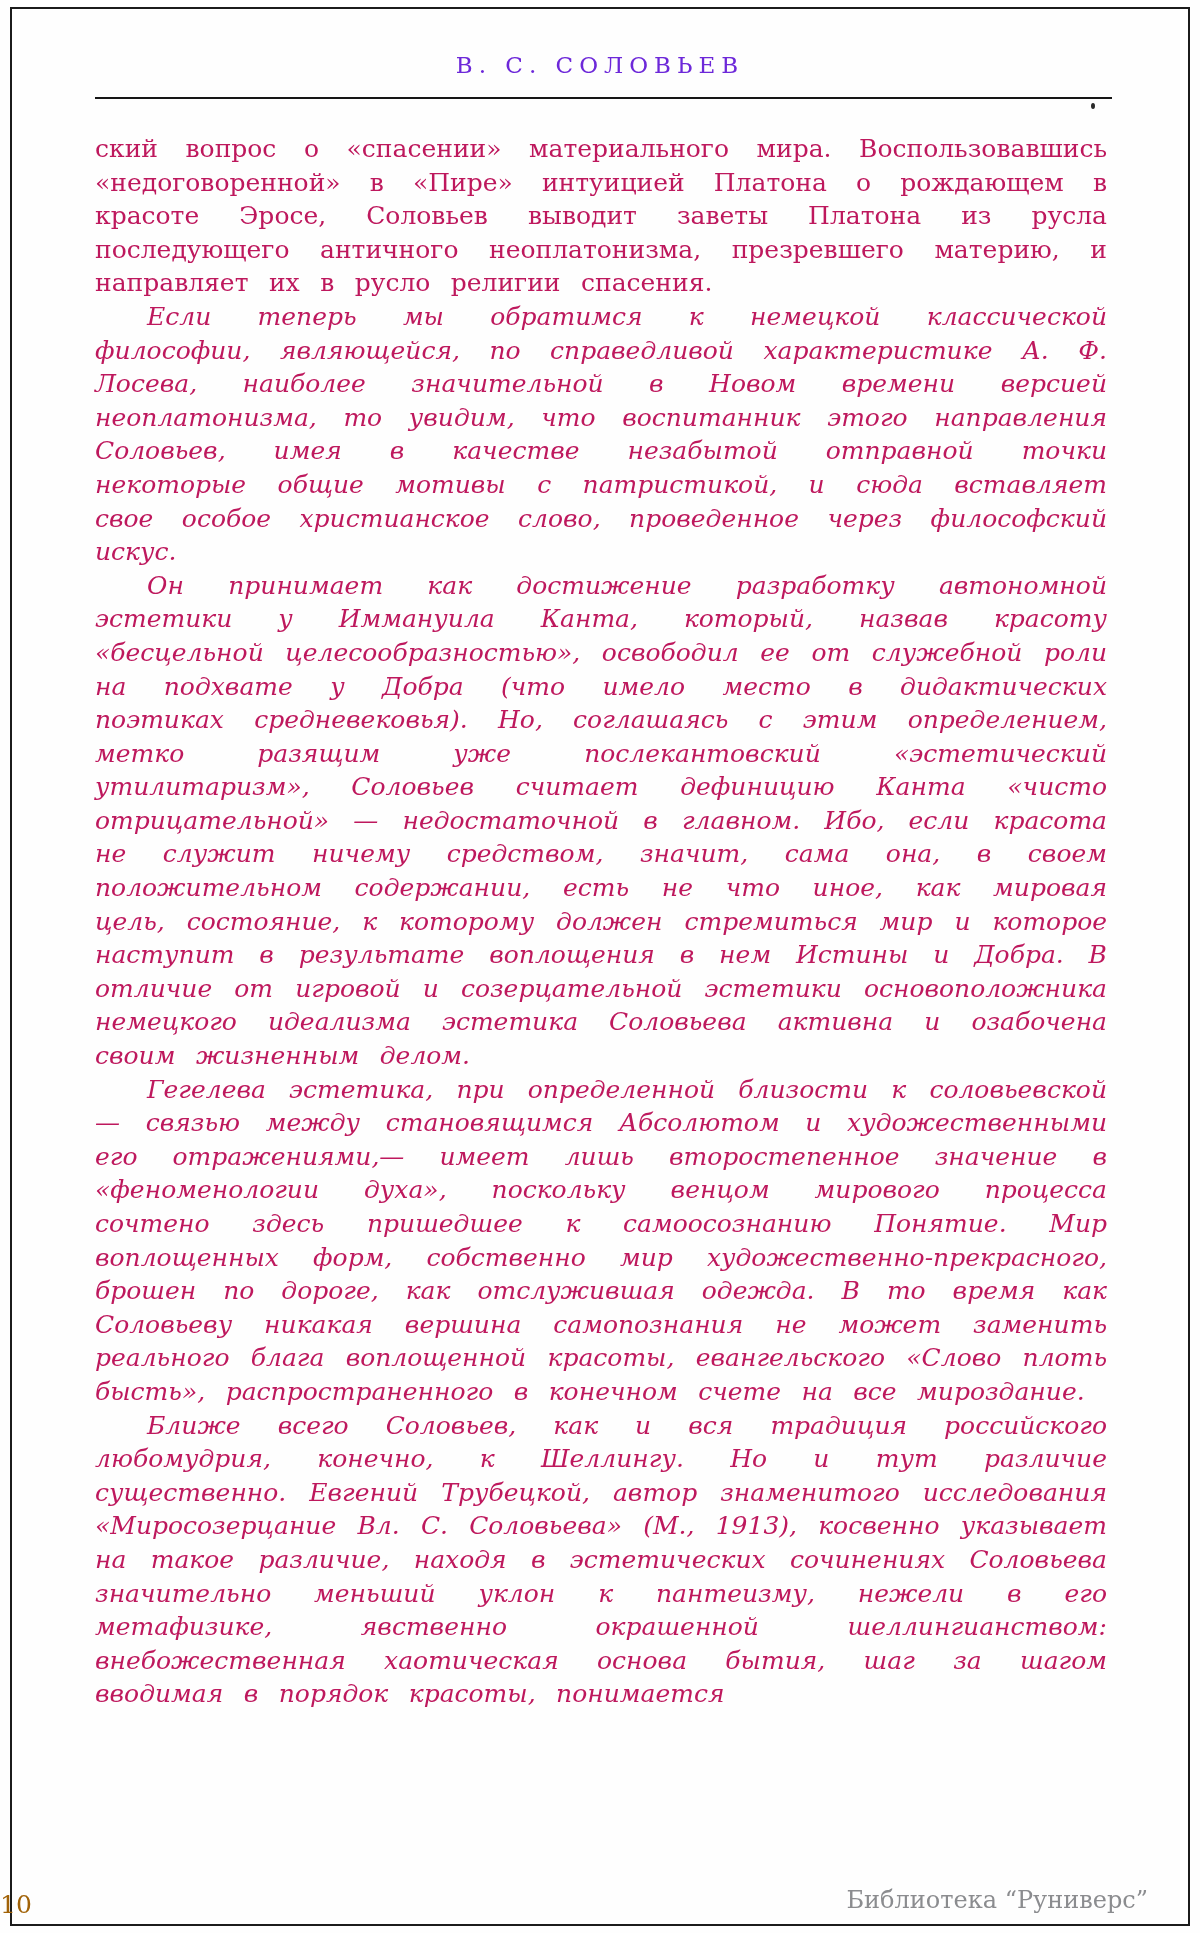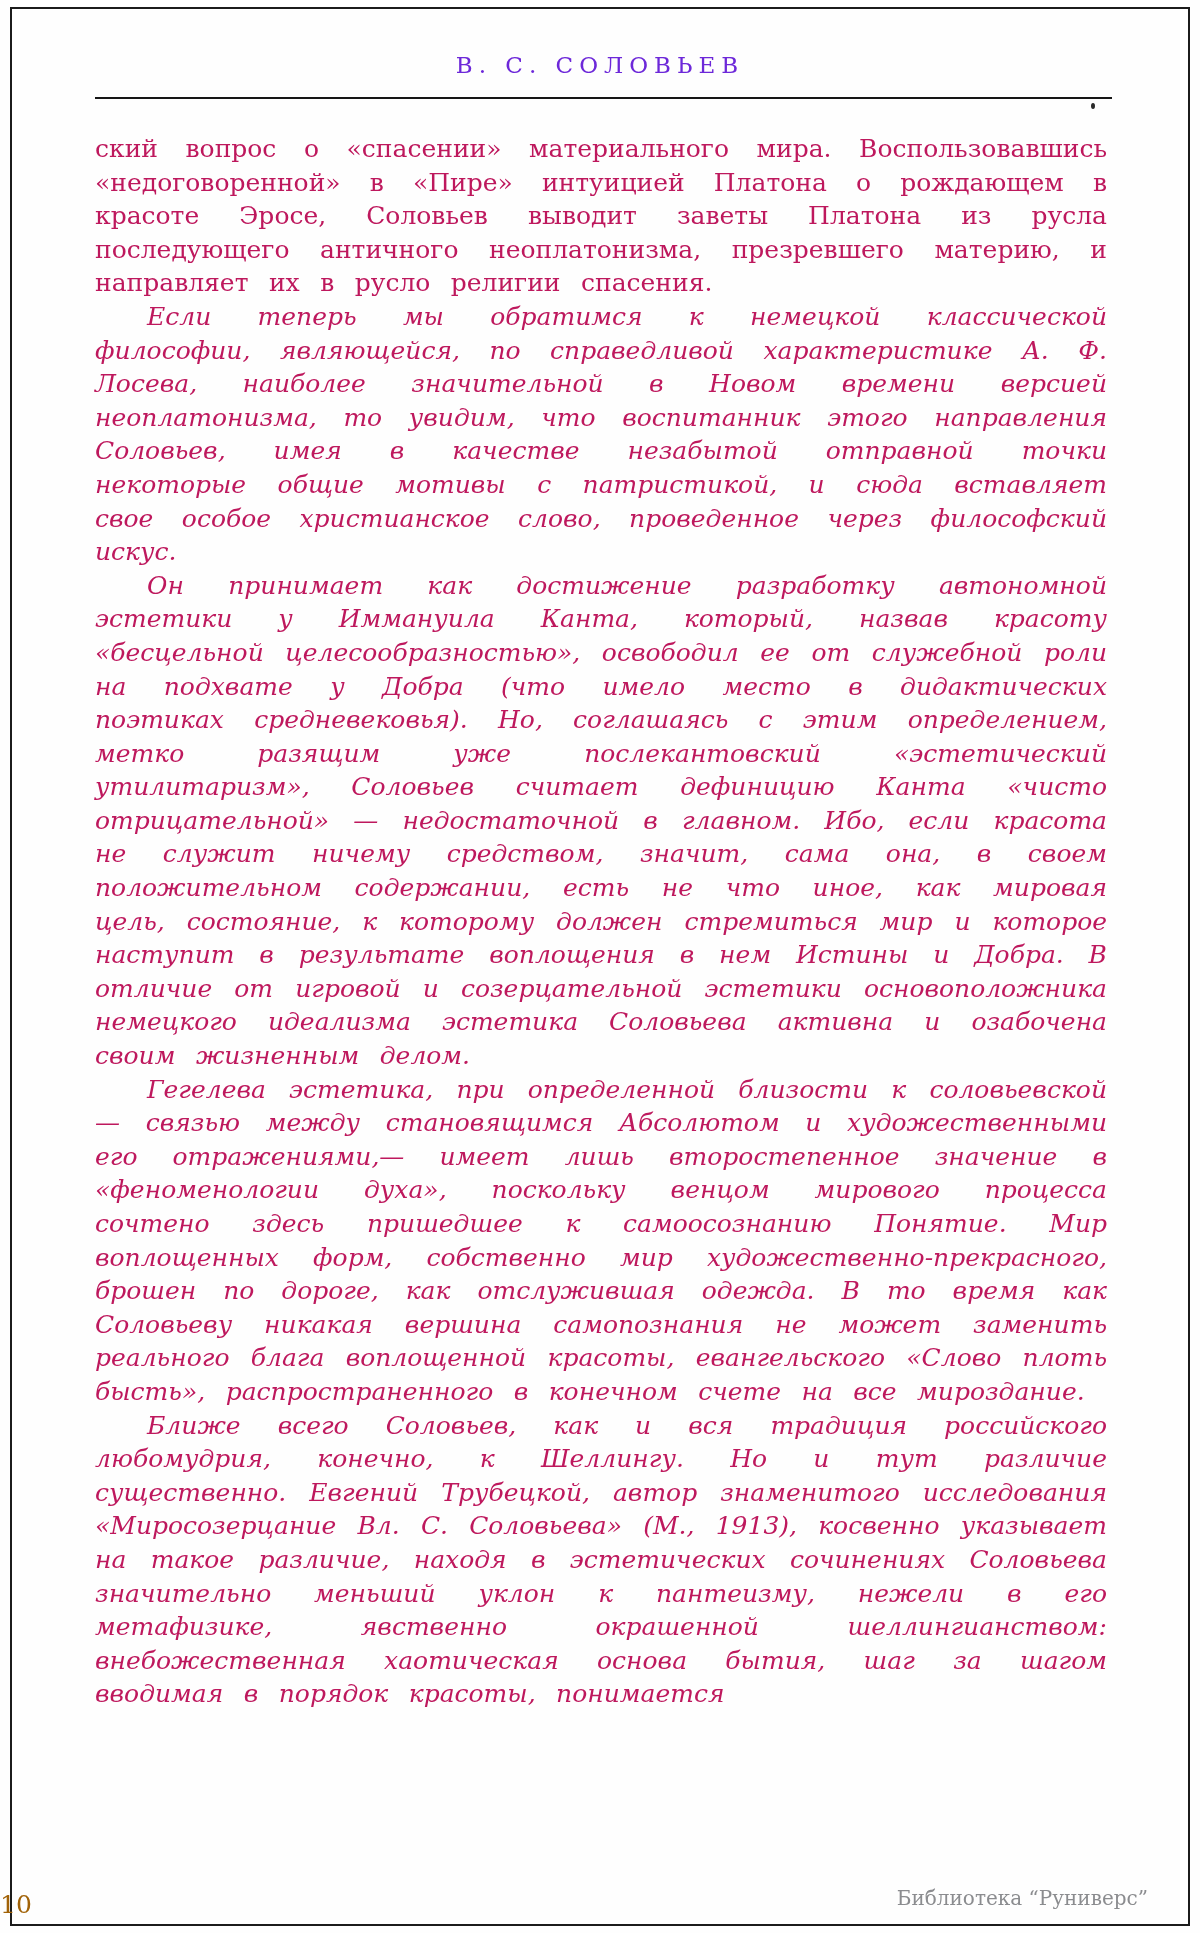--- a/index.html
+++ b/index.html
@@ -78,21 +78,21 @@
     width: 100%;
     text-align: left;
     font-size: 25px;
     color: #a16207;
     margin-top: 48px;
   }
   .watermark {
     position: absolute;
     top: 1886px;
     right: 52px;
-    font-size: 20px;
+    font-size: 24px;
     color: #8b8c8f;
     font-family: "DejaVu Serif", serif;
   }
 </style>
 </head>
 <body>
 
 <div class="scan-page">
 
   <div class="frame"></div>

